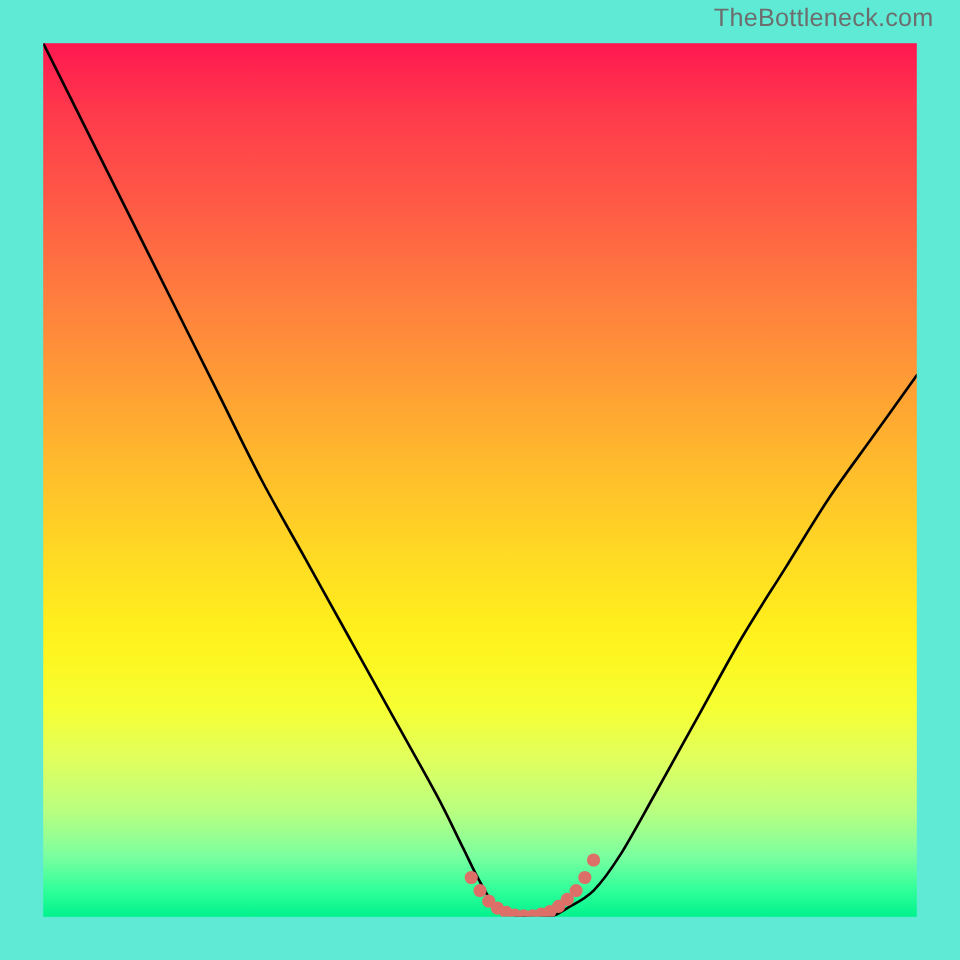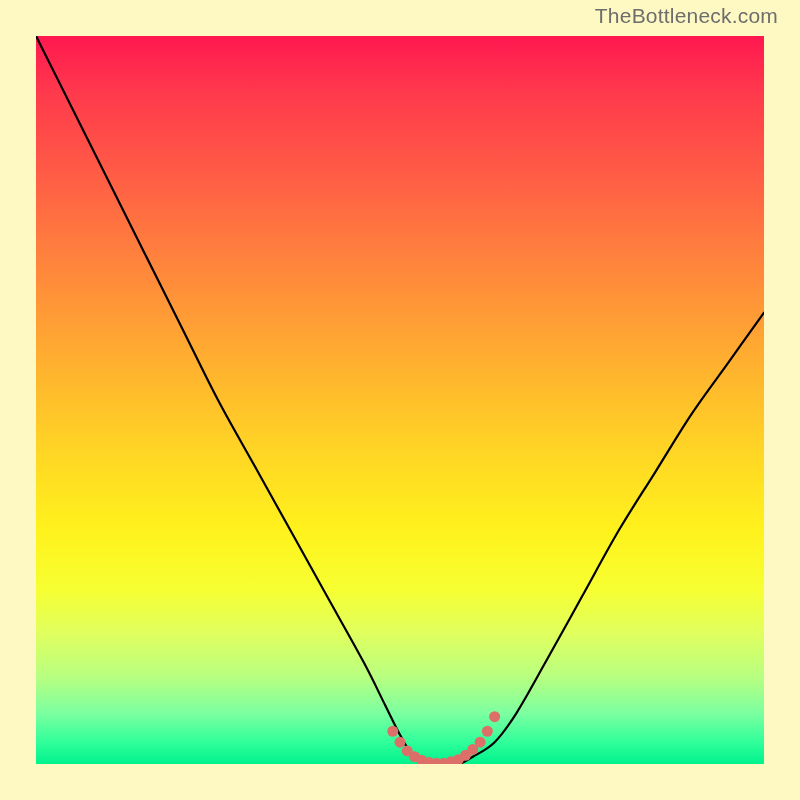--- a/index.html
+++ b/index.html
@@ -7,21 +7,21 @@
     padding: 0;
     width: 800px;
     height: 800px;
     background: #000000;
     overflow: hidden;
   }
   .frame {
     position: relative;
     width: 800px;
     height: 800px;
-    background: #fef9c3;
+    background: #5eead4;
   }
   .plot-area {
     position: absolute;
     left: 36px;
     top: 36px;
     width: 728px;
     height: 728px;
     
     background: linear-gradient(to bottom,
       #ff1850 0%,

